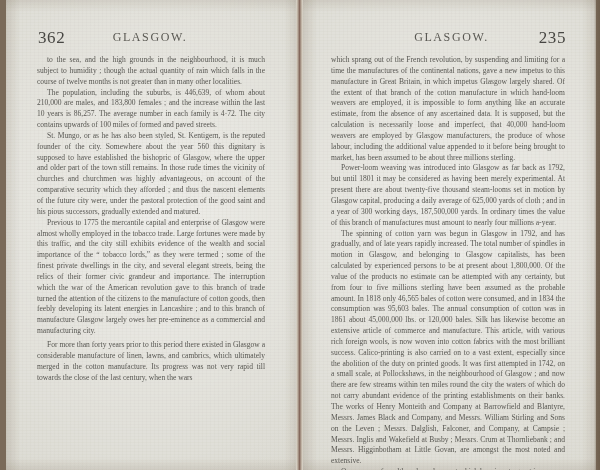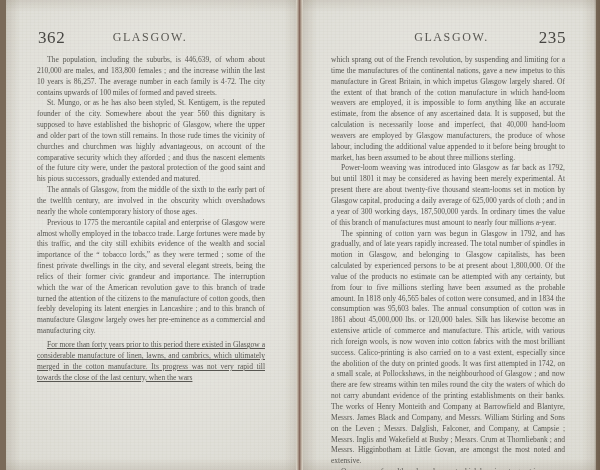--- a/index.html
+++ b/index.html
@@ -119,21 +119,21 @@
   }
   .leaf-left  .textblock { left: 31px; width: 228px; }
   .leaf-right .textblock { left: 28px; width: 234px; }
 
   .textblock p {
     margin: 0;
     text-indent: 10px;
   }
   .textblock p.cont    { text-indent: 0; }
   .textblock p + p     { margin-top: 0; }
-  .para-gap { margin-top: 3.2px !important; text-decoration: underline; }
+  .para-gap { margin-top: 3.2px !important; }
 
   
   .scan-soften {
     filter: blur(0.22px) contrast(0.94) brightness(1.01);
   }
 </style>
 </head>
 <body>
 
 <div id="scan">
@@ -141,23 +141,23 @@
   <div class="leaf leaf-left scan-soften">
     <div class="paper-tone"></div>
     <div class="grain"></div>
 
     <div class="running-head">
       <div class="folio">362</div>
       <div class="head-title">GLASGOW.</div>
     </div>
 
     <div class="textblock">
+      <p>to the sea, and the high grounds in the neighbourhood, it is much subject to humidity ; though the actual quantity of rain which falls in the course of twelve months is not greater than in many other localities.</p>
       <p>The population, including the suburbs, is 446,639, of whom about 210,000 are males, and 183,800 females ; and the increase within the last 10 years is 86,257. The average number in each family is 4·72. The city contains upwards of 100 miles of formed and paved streets.</p>
       <p>St. Mungo, or as he has also been styled, St. Kentigern, is the reputed founder of the city. Somewhere about the year 560 this dignitary is supposed to have established the bishopric of Glasgow, where the upper and older part of the town still remains. In those rude times the vicinity of churches and churchmen was highly advantageous, on account of the comparative security which they afforded ; and thus the nascent elements of the future city were, under the pastoral protection of the good saint and his pious successors, gradually extended and matured.</p>
-      <p>The annals of Glasgow, from the middle of the sixth to the early part of the twelfth century, are involved in the obscurity which overshadows nearly the whole contemporary history of those ages.</p>
       <p>Previous to 1775 the mercantile capital and enterprise of Glasgow were almost wholly employed in the tobacco trade. Large fortunes were made by this traffic, and the city still exhibits evidence of the wealth and social importance of the “ tobacco lords,” as they were termed ; some of the finest private dwellings in the city, and several elegant streets, being the relics of their former civic grandeur and importance. The interruption which the war of the American revolution gave to this branch of trade turned the attention of the citizens to the manufacture of cotton goods, then feebly developing its latent energies in Lancashire ; and to this branch of manufacture Glasgow largely owes her pre-eminence as a commercial and manufacturing city.</p>
       <p class="para-gap">For more than forty years prior to this period there existed in Glasgow a considerable manufacture of linen, lawns, and cambrics, which ultimately merged in the cotton manufacture. Its progress was not very rapid till towards the close of the last century, when the wars</p>
     </div>
   </div>
 
   <div class="gutter"></div>
 
   <div class="leaf leaf-right scan-soften">
     <div class="paper-tone"></div>
     <div class="grain"></div>

